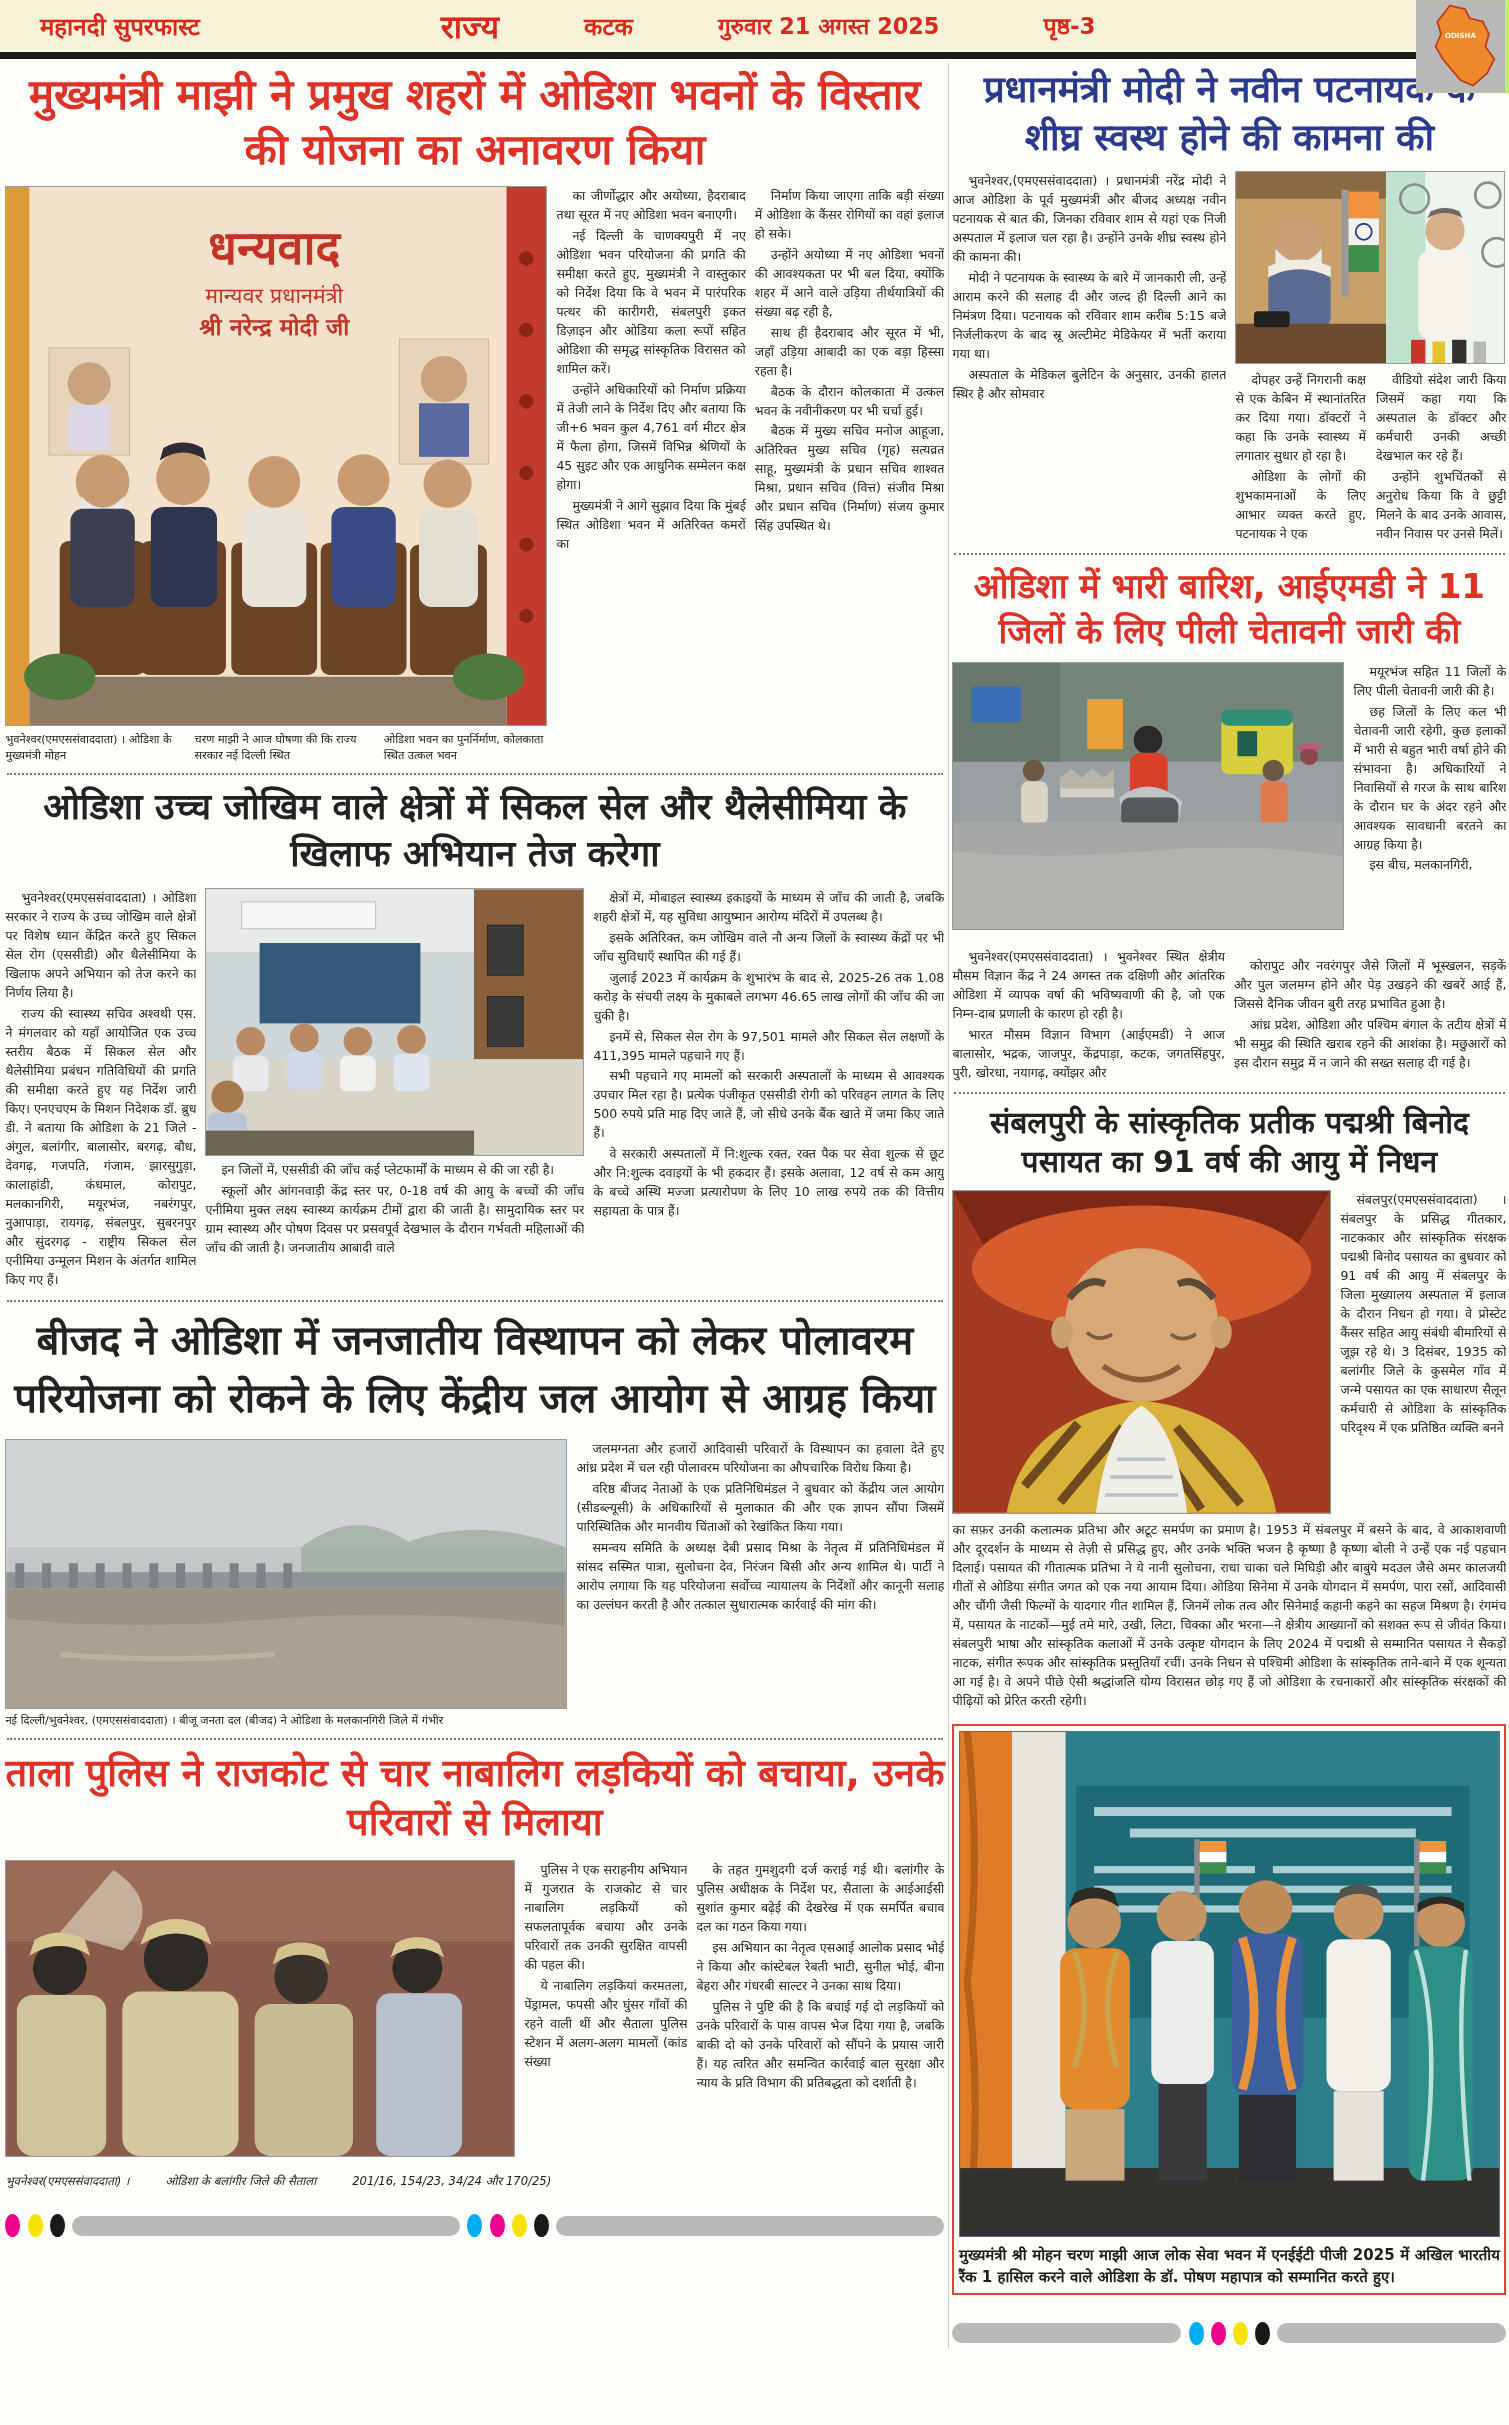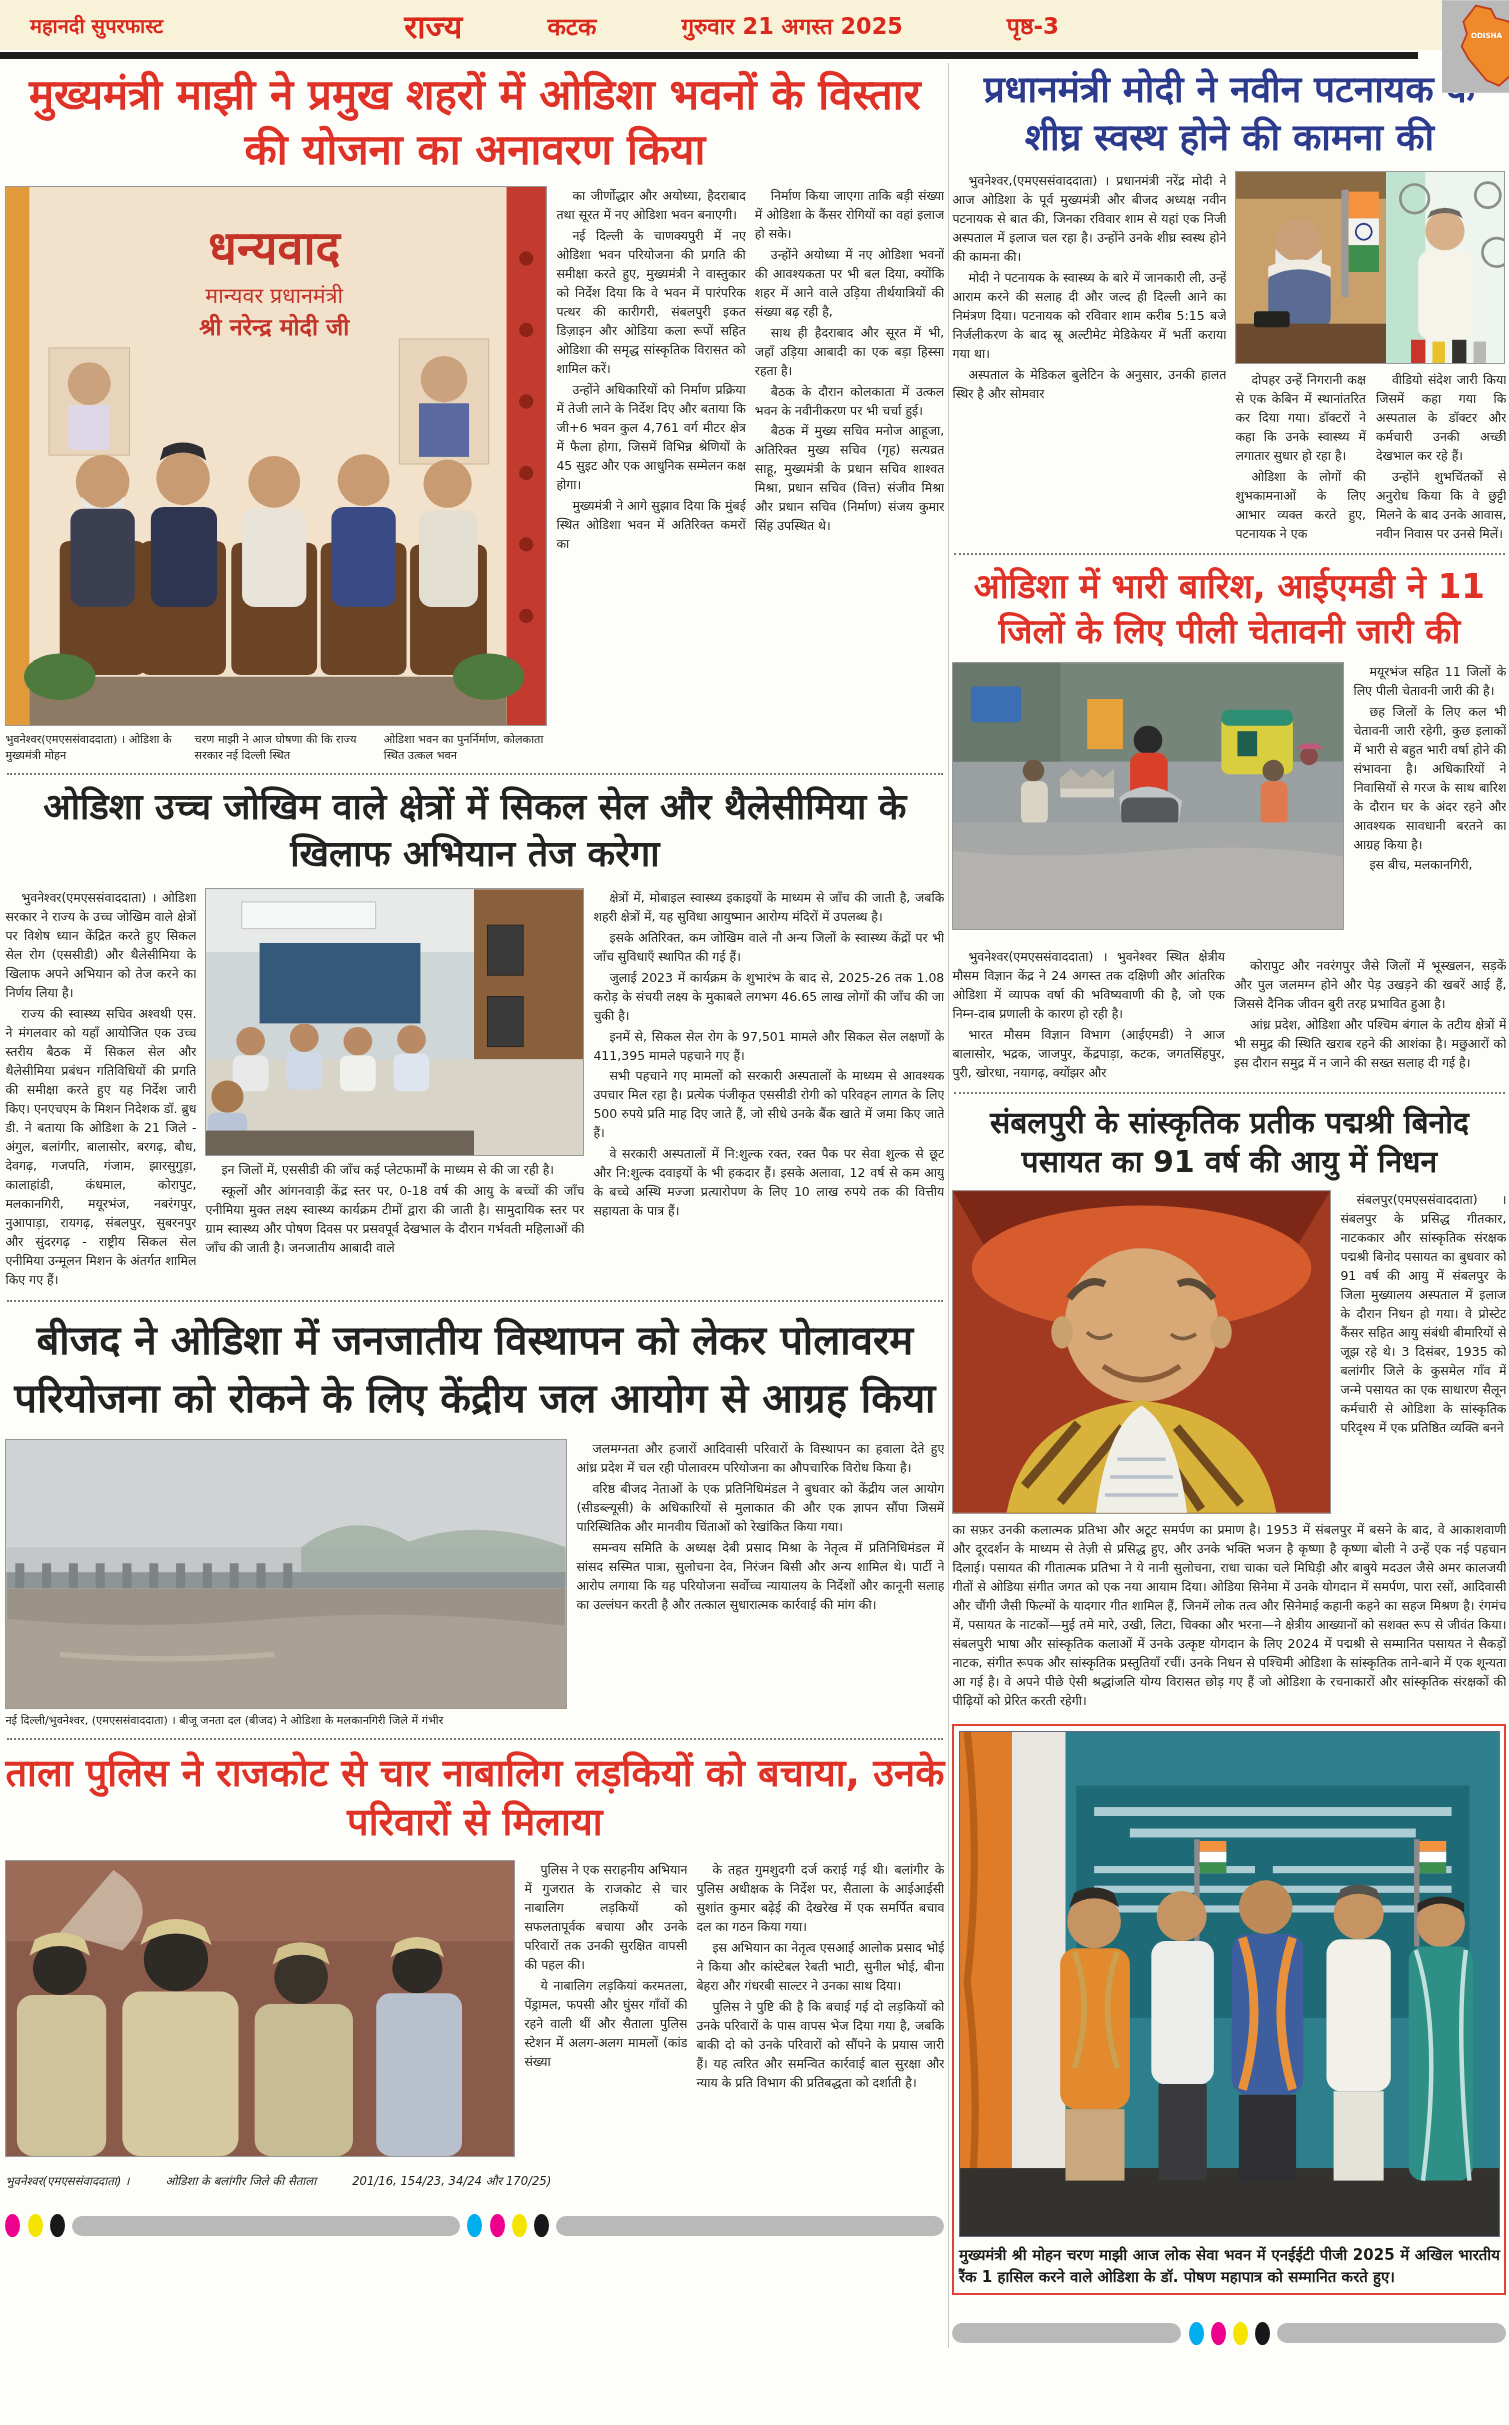--- a/index.html
+++ b/index.html
@@ -6,26 +6,26 @@
     --red:#da291c; --hl-red:#e03127; --hl-blue:#2c3a8e; --ink:#1c1c1c;
     --cream:#f7f2d8; --rule:#1d1d1b; --grey-bar:#b9b9b9;
   }
   *{margin:0;padding:0;box-sizing:border-box;}
   html,body{width:1510px;}
   body{font-family:"DejaVu Sans",sans-serif;background:#fbfbf8;color:var(--ink);}
   .page{position:relative;width:1510px;height:2426px;overflow:hidden;background:#fdfdfa;}
 
   
   .masthead{position:relative;height:50px;background:var(--cream);display:flex;align-items:center;color:var(--red);font-weight:bold;}
-  .mh-paper{font-size:20px;margin-left:30px;}
+  .mh-paper{font-size:24px;margin-left:40px;}
   .mh-section{font-size:32px;margin-left:241px;}
   .mh-city{font-size:24px;margin-left:85px;}
   .mh-date{font-size:22.4px;margin-left:85px;}
   .mh-page{font-size:23px;margin-left:104px;}
-  .mh-map{position:absolute;right:0;top:0;width:68px;height:93px;background:#ffffff;z-index:5;}
+  .mh-map{position:absolute;right:0;top:0;width:94px;height:93px;background:#bef264;z-index:5;}
   .rule{height:7.2px;background:var(--rule);width:1418px;margin-top:1.8px;}
 
   
   .content{display:flex;padding:3.6px 3.6px 0 5.4px;}
   .col-left{width:941px;}
   .v-divider{width:0.9px;background:#c9c9c4;margin:0 3.6px;}
   .col-right{width:555px;}
 
   .dotsep{border-top:2.7px dotted #777;margin:9px 1.8px;}
 

